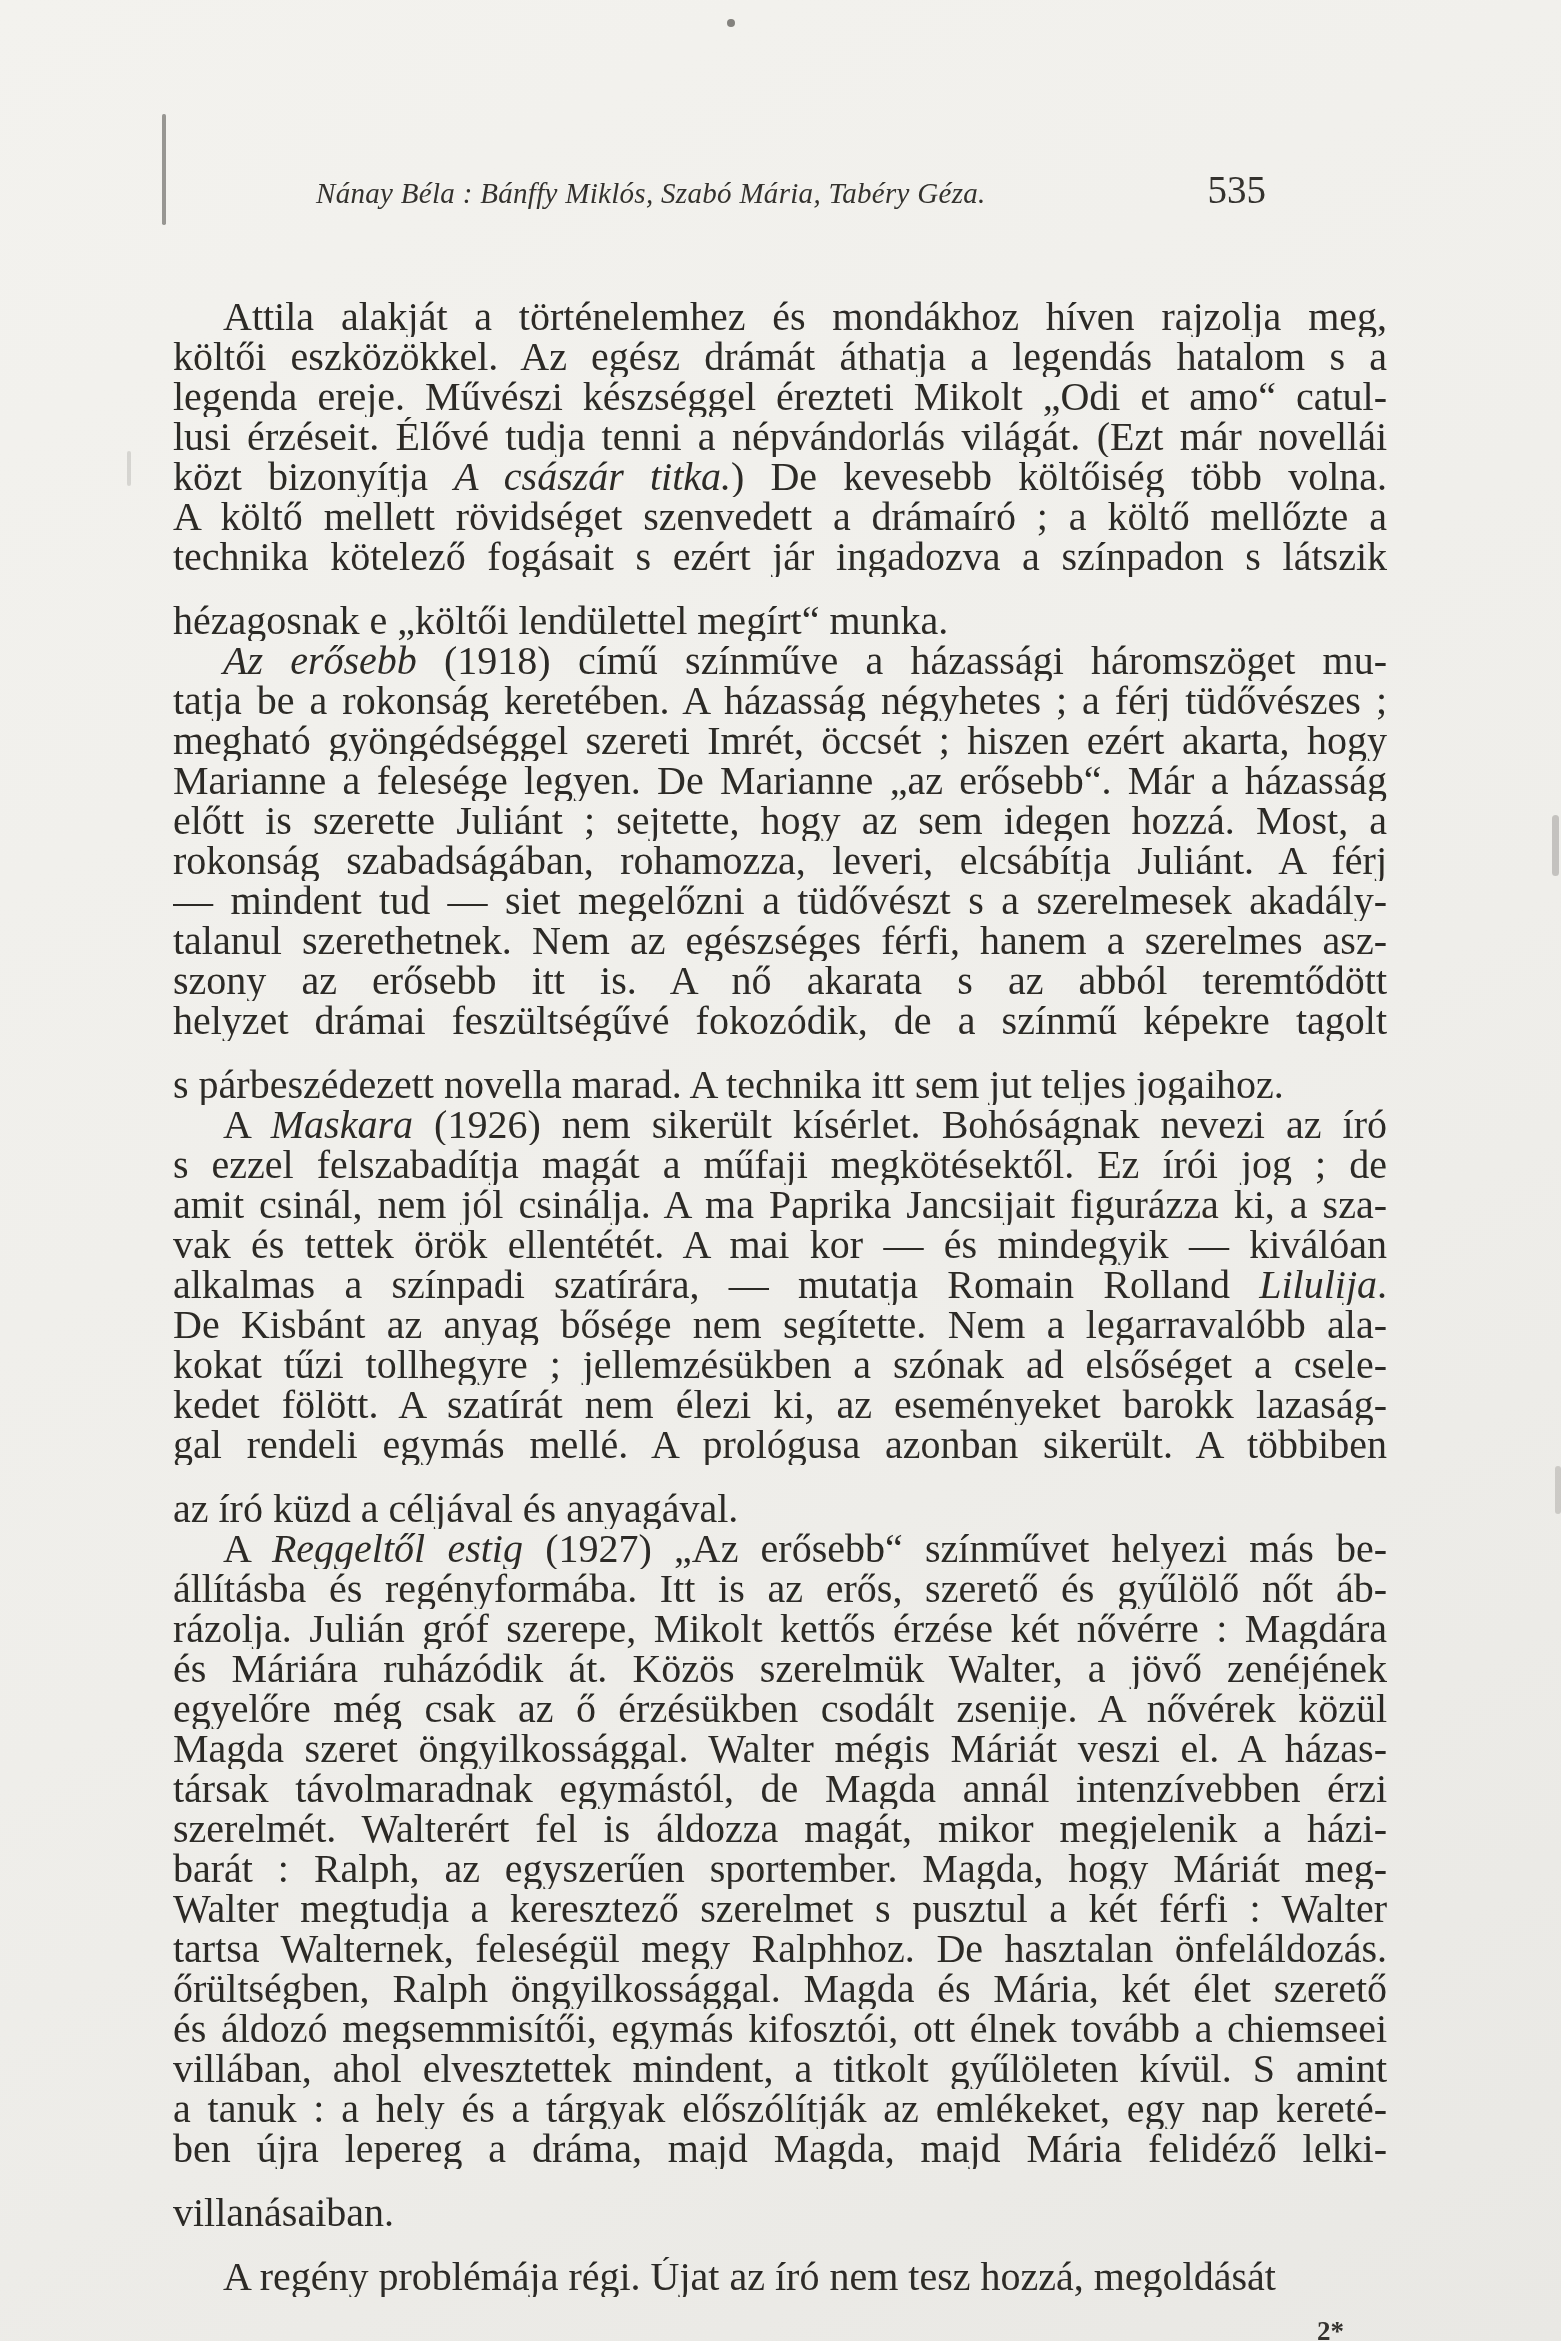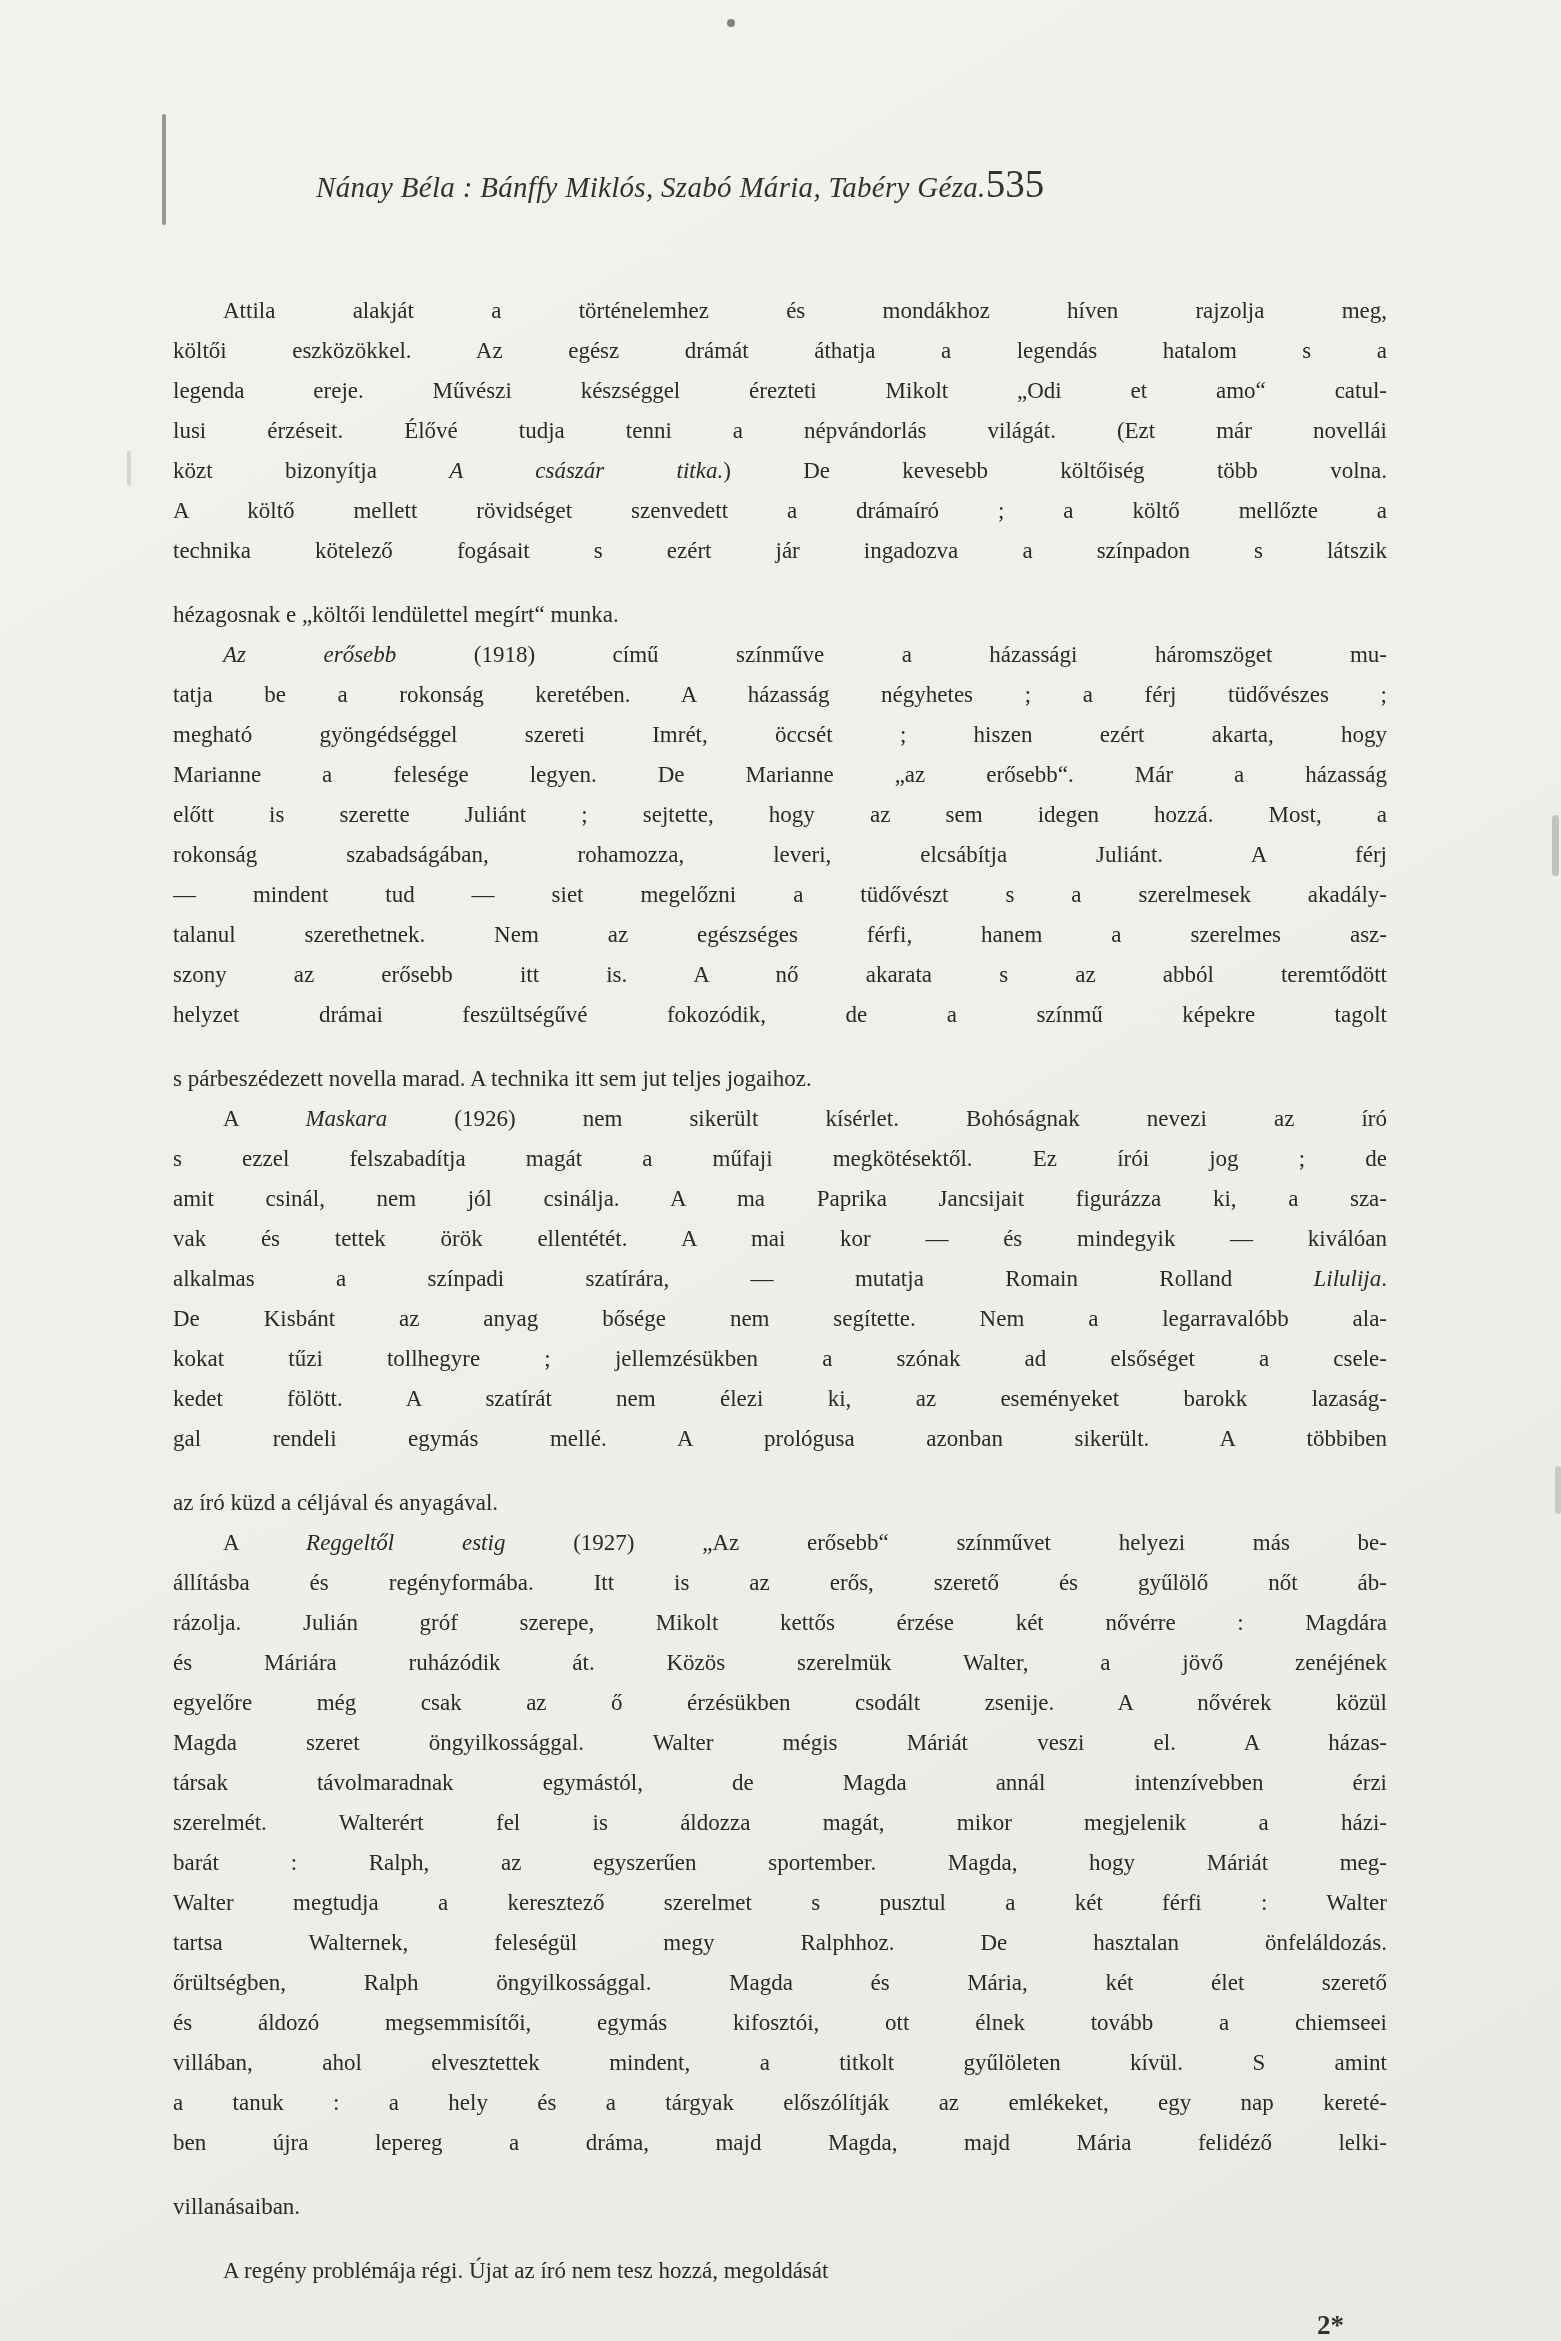--- a/index.html
+++ b/index.html
@@ -18,36 +18,37 @@
     background: linear-gradient(150deg, #f3f2ee 0%, #efeeea 55%, #e9e8e4 100%);
   }
   .content {
     position: absolute;
     left: 173px;
     top: 161px;
     width: 1214px;
   }
   .header {
     display: flex;
-    justify-content: flex-start;
+    justify-content: space-between;
     align-items: baseline;
     padding: 0 121px 0 143px;
     font-size: 29px;
     color: #34322e;
+    margin-top: 6px;
   }
   .header .title {
     font-style: italic;
     letter-spacing: 0.3px;
   }
   .header .pagenum {
     font-size: 39px;
   }
   .text-block {
     margin-top: 85px;
-    font-size: 23px;
+    font-size: 40px;
     line-height: 40px;
     color: #2c2a26;
   }
   .paragraph { margin: 0; }
   .line {
     text-align: justify;
     text-align-last: justify;
     white-space: normal;
     overflow: hidden;
   }

